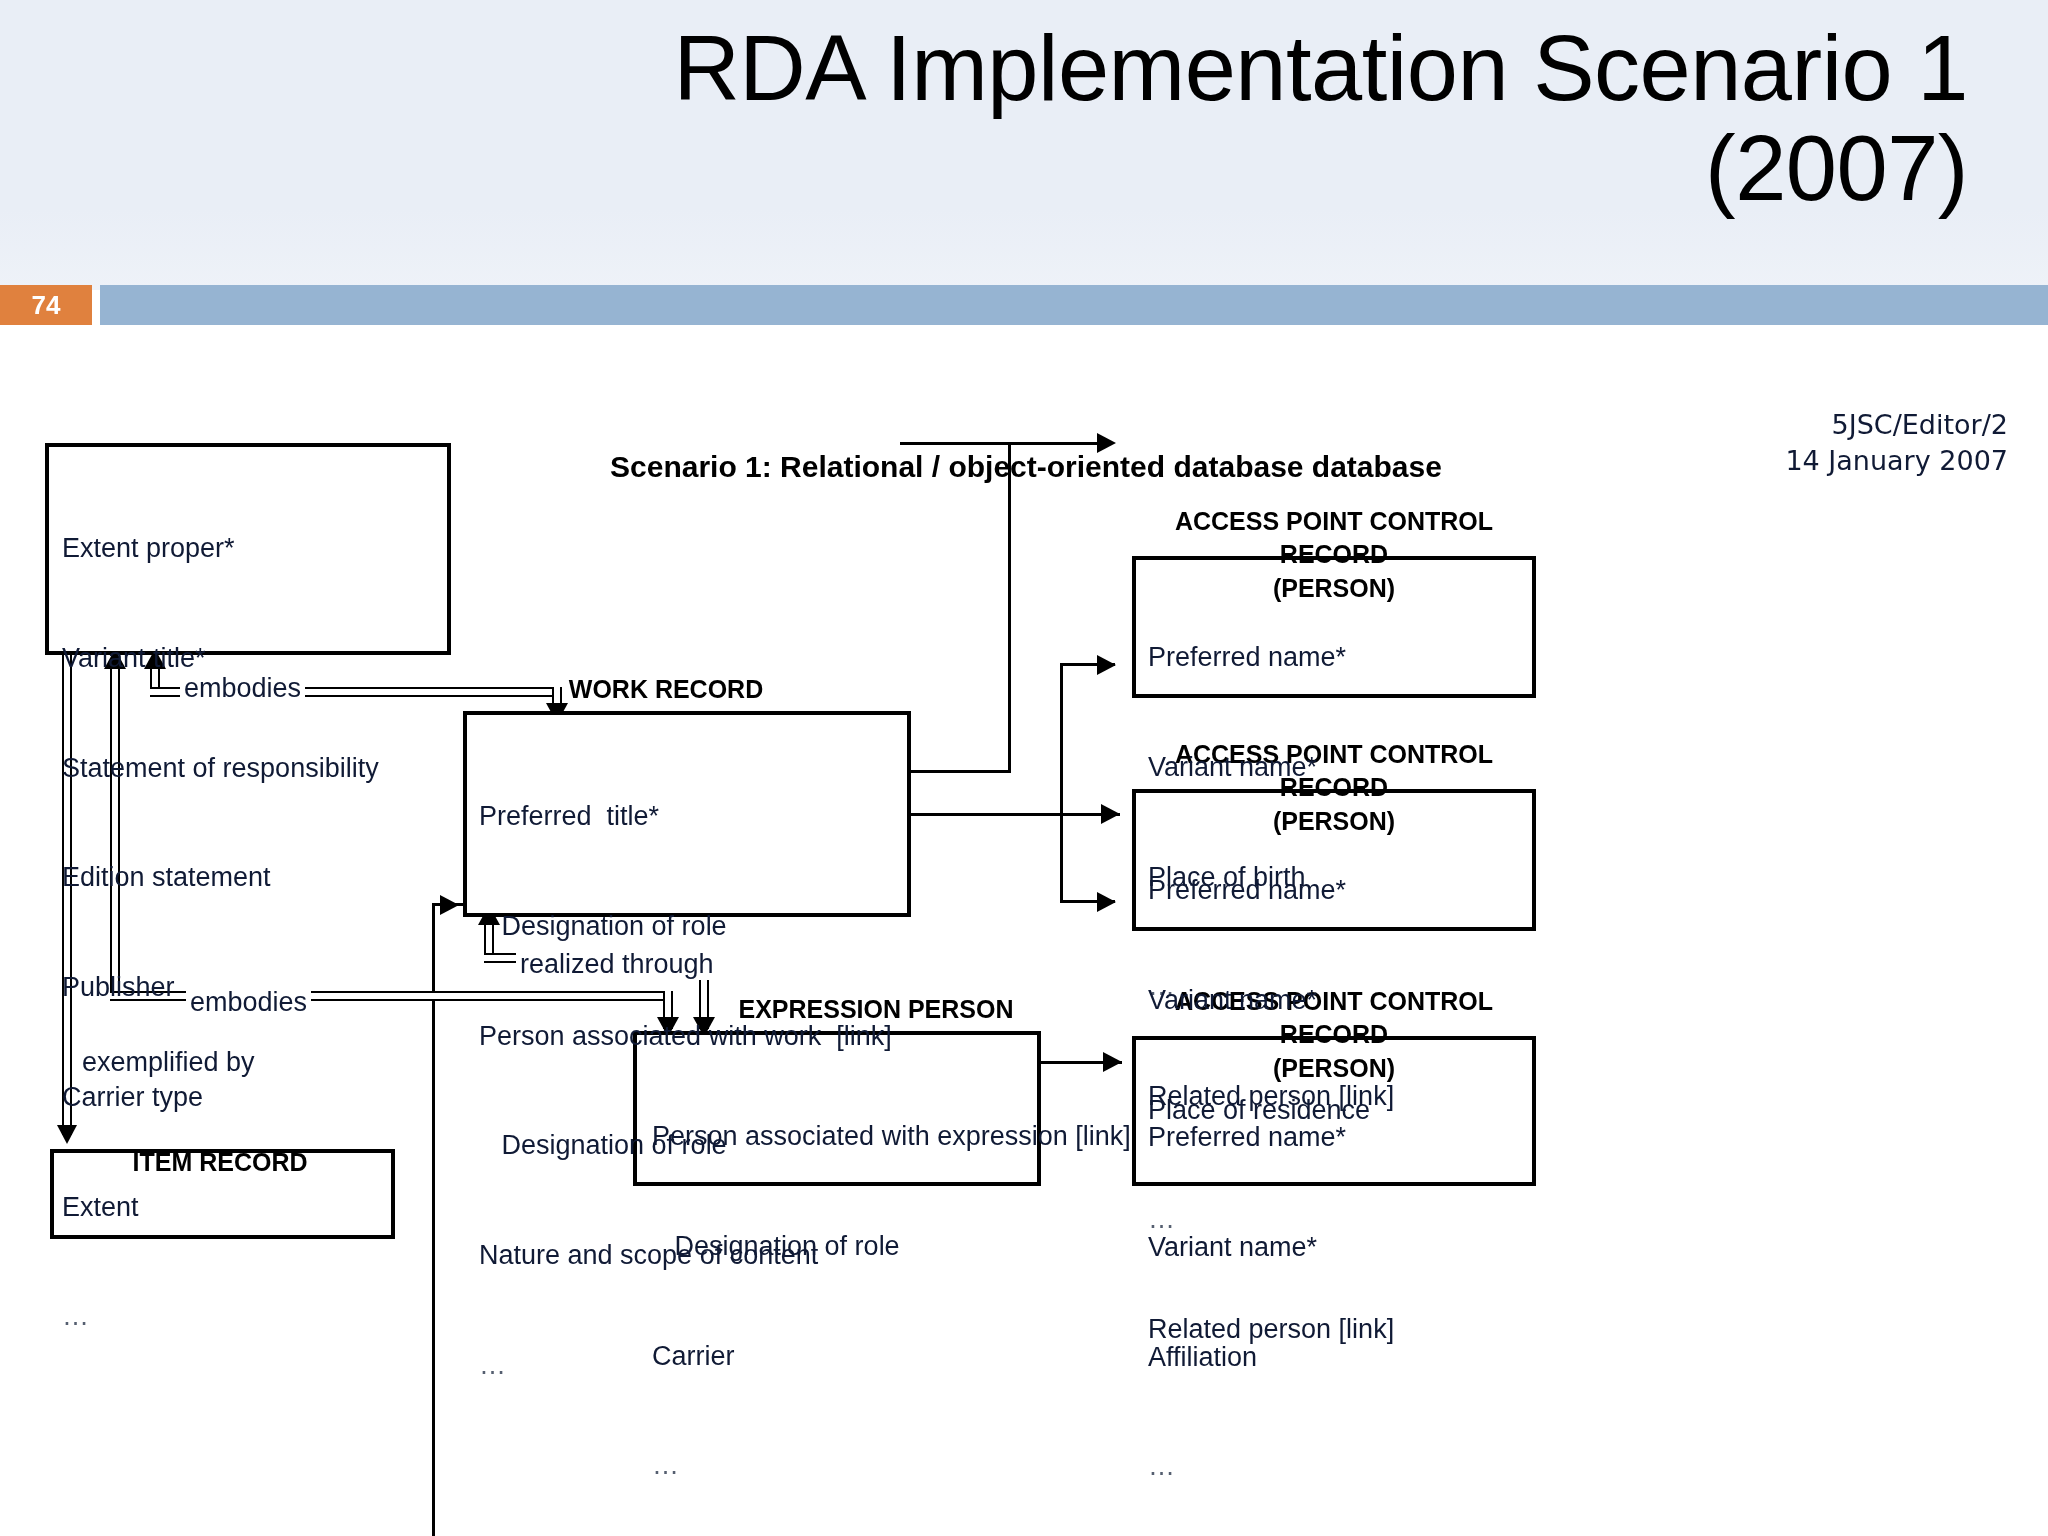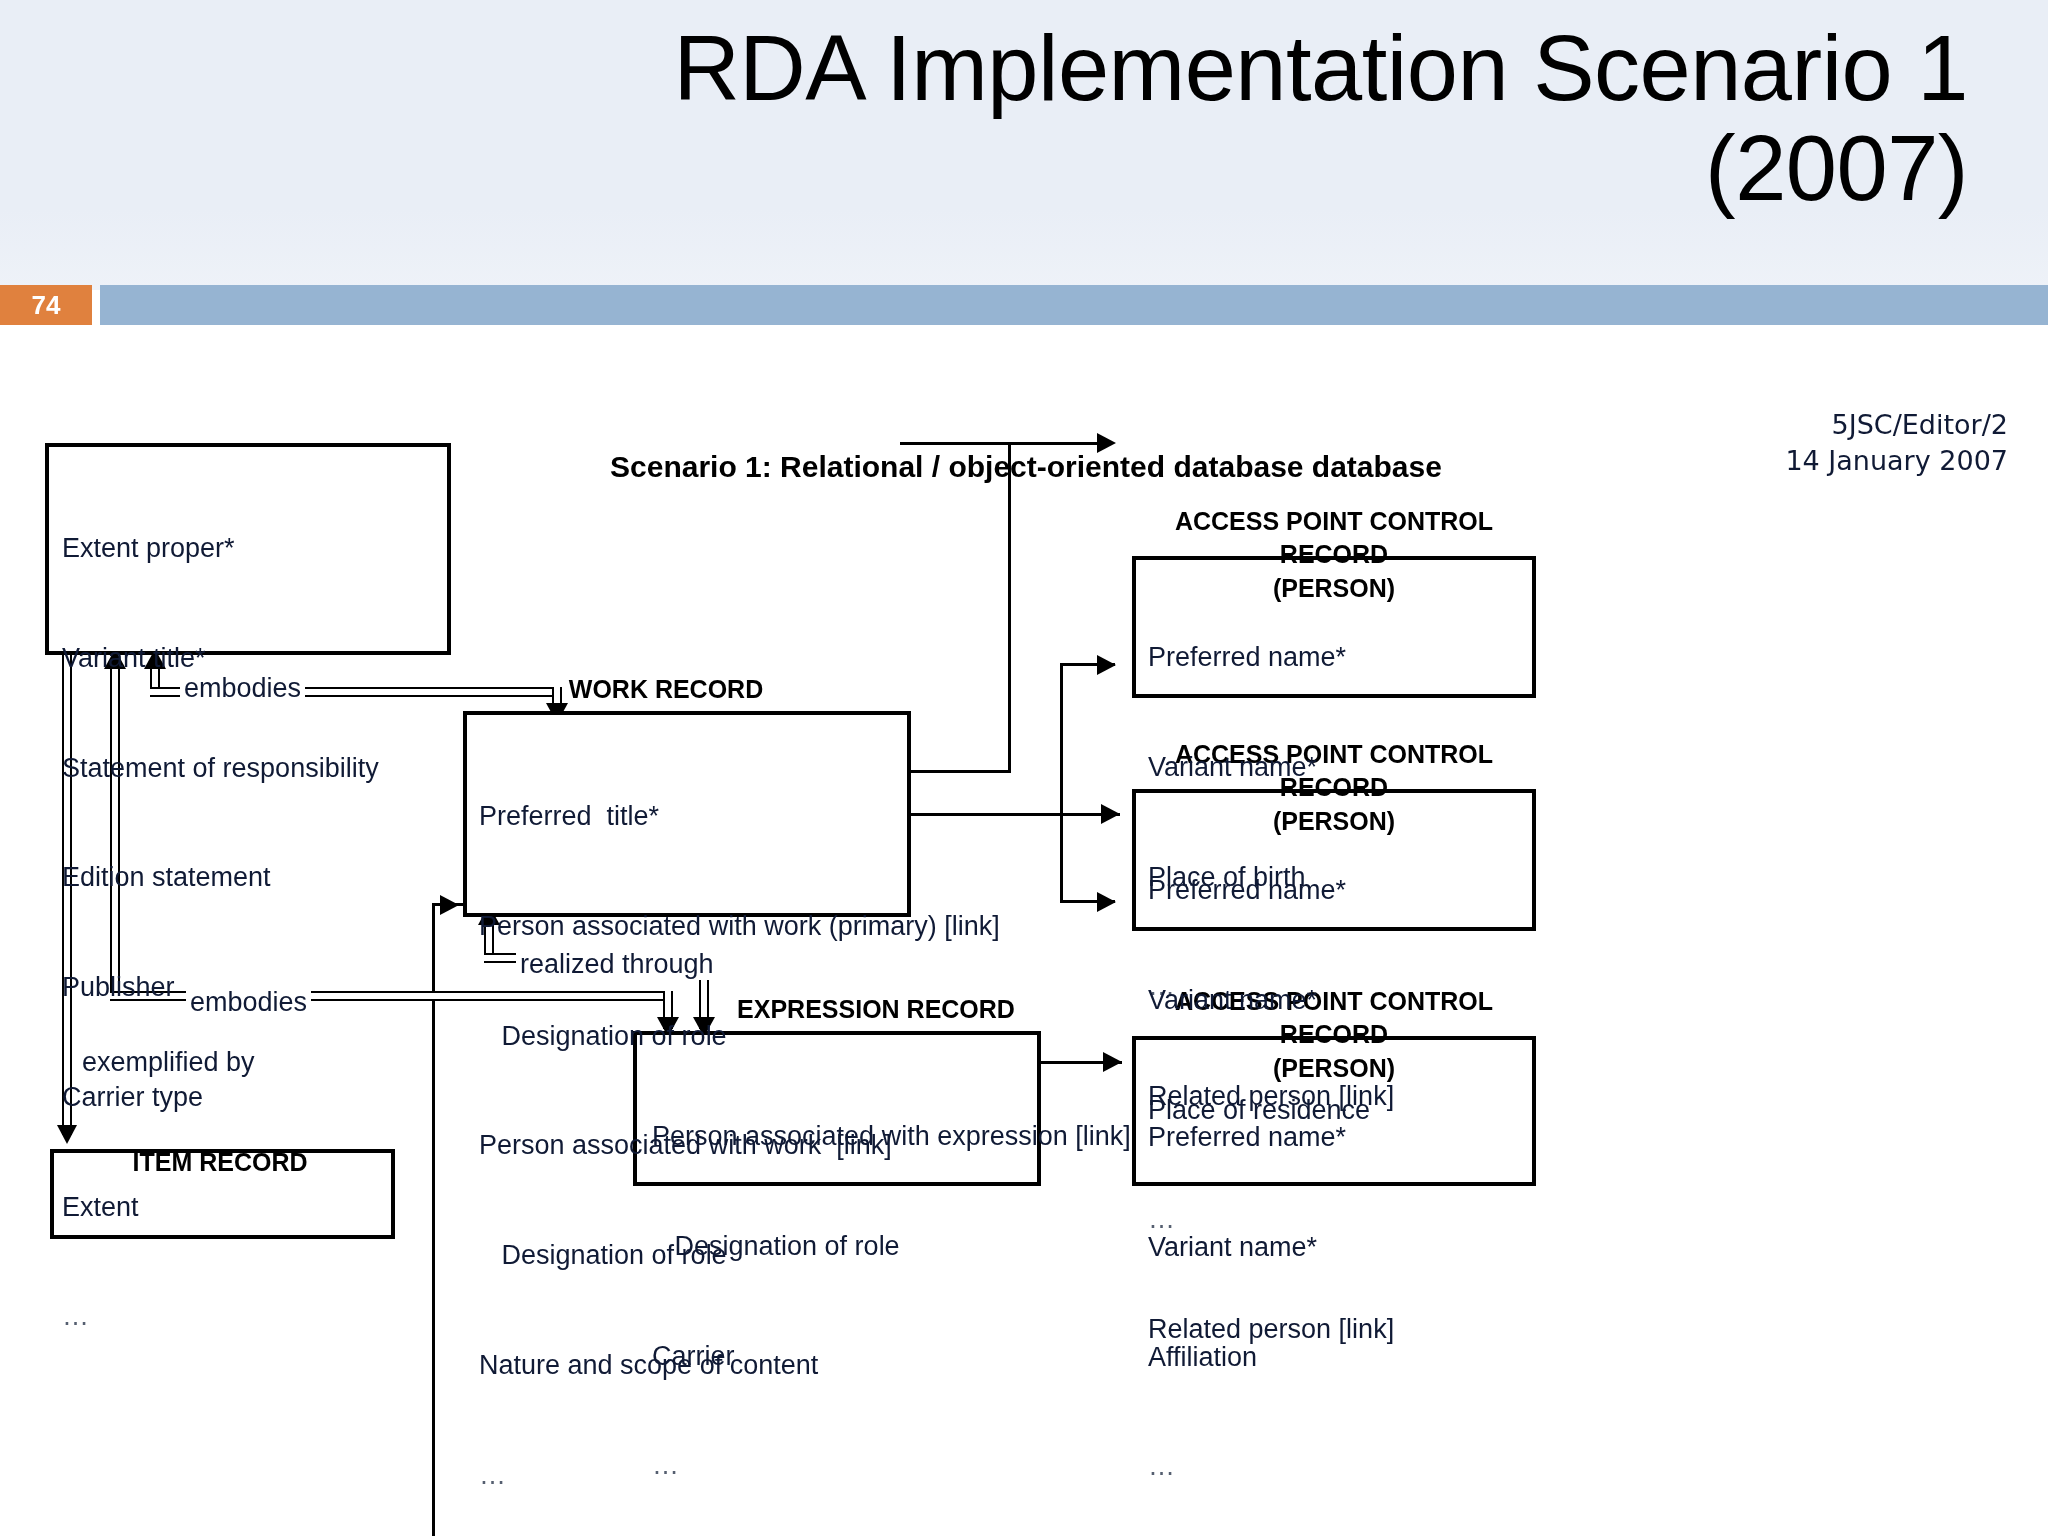--- a/index.html
+++ b/index.html
@@ -240,30 +240,29 @@
     <div>Publisher</div>
     <div>Carrier type</div>
     <div>Extent</div>
     <div class="ell">…</div>
   </div>
 
   <div class="rec-title" style="left:556px; top:348px; width:220px;">WORK RECORD</div>
   <div class="rec-box" style="left:463px; top:386px; width:448px; height:206px;"></div>
   <div class="rec-lines" style="left:479px; top:400px;">
     <div>Preferred  title*</div>
-    <div>Person associated with work (primary) [link]</div>
     <div>   Designation of role</div>
     <div>Person associated with work  [link]</div>
     <div>   Designation of role</div>
     <div>Nature and scope of content</div>
     <div class="ell">…</div>
     
   </div>
 
-  <div class="rec-title" style="left:726px; top:668px; width:300px;">EXPRESSION RECORD</div>
+  <div class="rec-title" style="left:726px; top:668px; width:300px;">EXPRESSION PERSON</div>
   <div class="rec-box" style="left:633px; top:706px; width:408px; height:155px;"></div>
   <div class="rec-lines" style="left:652px; top:720px;">
     <div>Person associated with expression [link]</div>
     <div>   Designation of role</div>
     <div>Carrier</div>
     <div class="ell">…</div>
   </div>
 
   <div class="rec-title" style="left:50px; top:789px; width:340px;margin-top:32px;">ITEM RECORD</div>
   <div class="rec-box" style="left:50px; top:824px; width:345px; height:90px;"></div>

